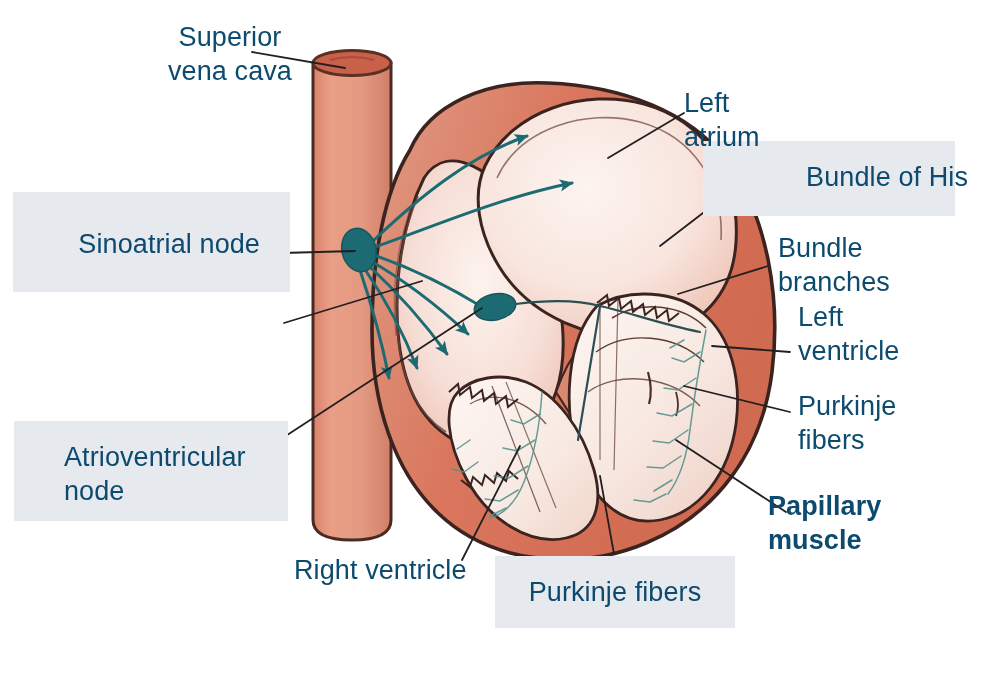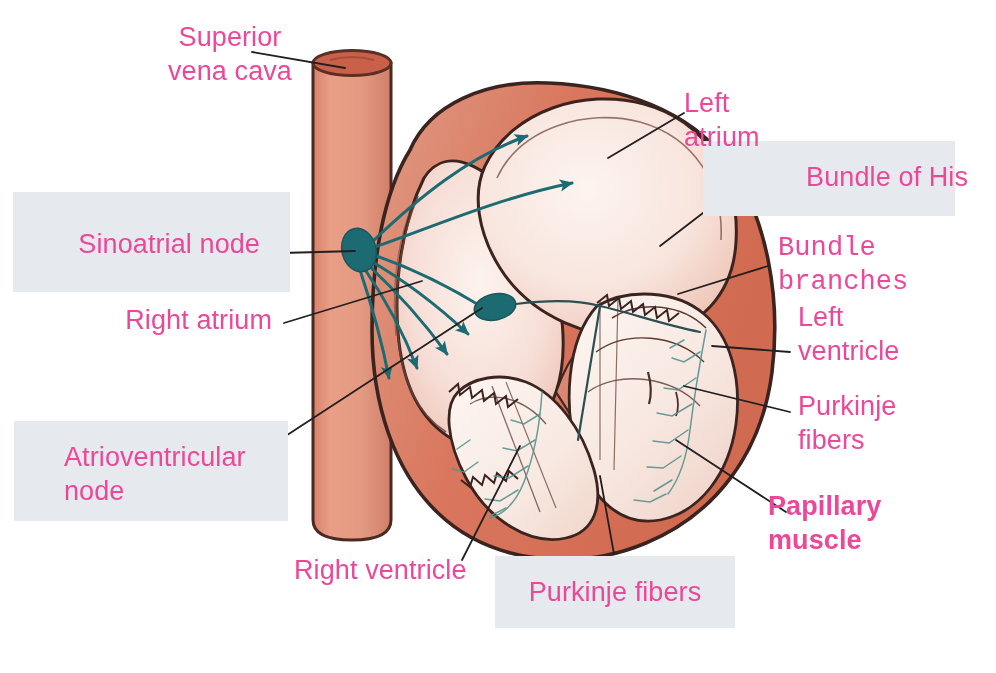--- a/index.html
+++ b/index.html
@@ -20,21 +20,21 @@
     left: 0; top: 0;
     width: 996px;
     height: 673px;
   }
   .hl-box {
     position: absolute;
     background: #e6e9ed;
   }
   .lbl {
     position: absolute;
-    color: #ec4899;
+    color: #0c4a6e;
     font-family: "Liberation Sans", sans-serif;
     font-size: 27px;
     line-height: 34px;
     letter-spacing: 0.1px;
     white-space: pre-line;
     font-weight: 400;
   }
   .lbl.r { text-align: right; }
   .lbl.c { text-align: center; }
 </style>
@@ -250,35 +250,34 @@
   <div class="hl-box" style="left:13px;  top:192px; width:277px; height:100px;"></div>
   <div class="hl-box" style="left:14px;  top:421px; width:274px; height:100px;"></div>
   <div class="hl-box" style="left:703px; top:141px; width:252px; height:75px;"></div>
   <div class="hl-box" style="left:495px; top:556px; width:240px; height:72px;"></div>
 
   <div class="lbl c" style="left:120px; top:20px; width:220px;">Superior
 vena cava</div>
 
   <div class="lbl r" style="left:28px; top:227px; width:232px;">Sinoatrial node</div>
 
-  <div class="lbl r" style="left:40px; top:303px; width:232px;">Right atrium</div>
 
   <div class="lbl" style="left:294px; top:553px; width:250px;">Right ventricle</div>
 
   <div class="lbl" style="left:64px; top:440px; width:250px;">Atrioventricular
 node</div>
 
   <div class="lbl c" style="left:495px; top:575px; width:240px;">Purkinje fibers</div>
 
   <div class="lbl" style="left:684px; top:86px; width:220px;">Left
 atrium</div>
 
   <div class="lbl" style="left:738px; top:160px; width:230px;text-align:right;">Bundle of His</div>
 
-  <div class="lbl" style="left:778px; top:231px; width:210px;font-family:Liberation Mono, monospace;">Bundle
+  <div class="lbl" style="left:778px; top:231px; width:210px;">Bundle
 branches</div>
 
   <div class="lbl" style="left:798px; top:300px; width:200px;">Left
 ventricle</div>
 
   <div class="lbl" style="left:798px; top:389px; width:200px;">Purkinje
 fibers</div>
 
   <div class="lbl" style="left:768px; top:489px; width:206px;font-weight:bold;">Papillary
 muscle</div>

